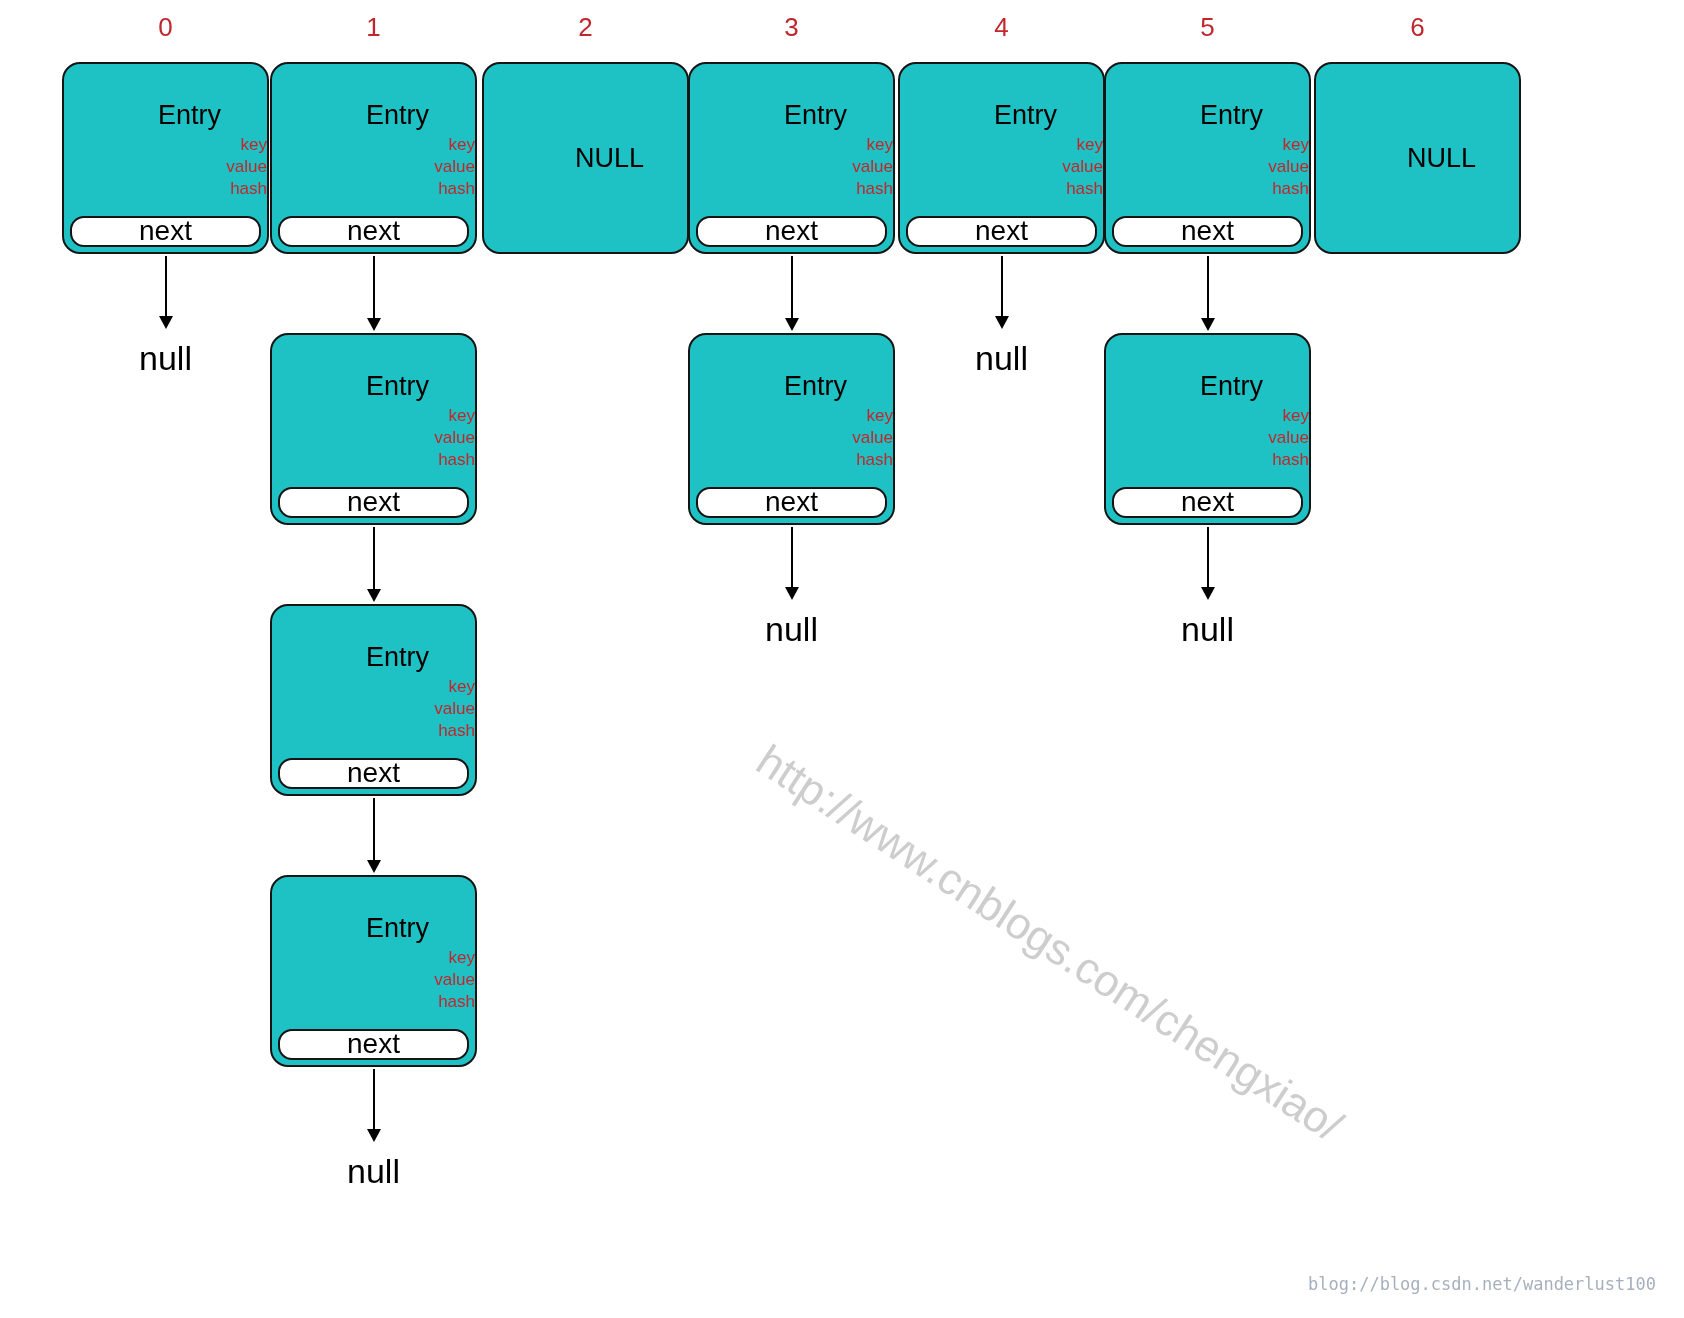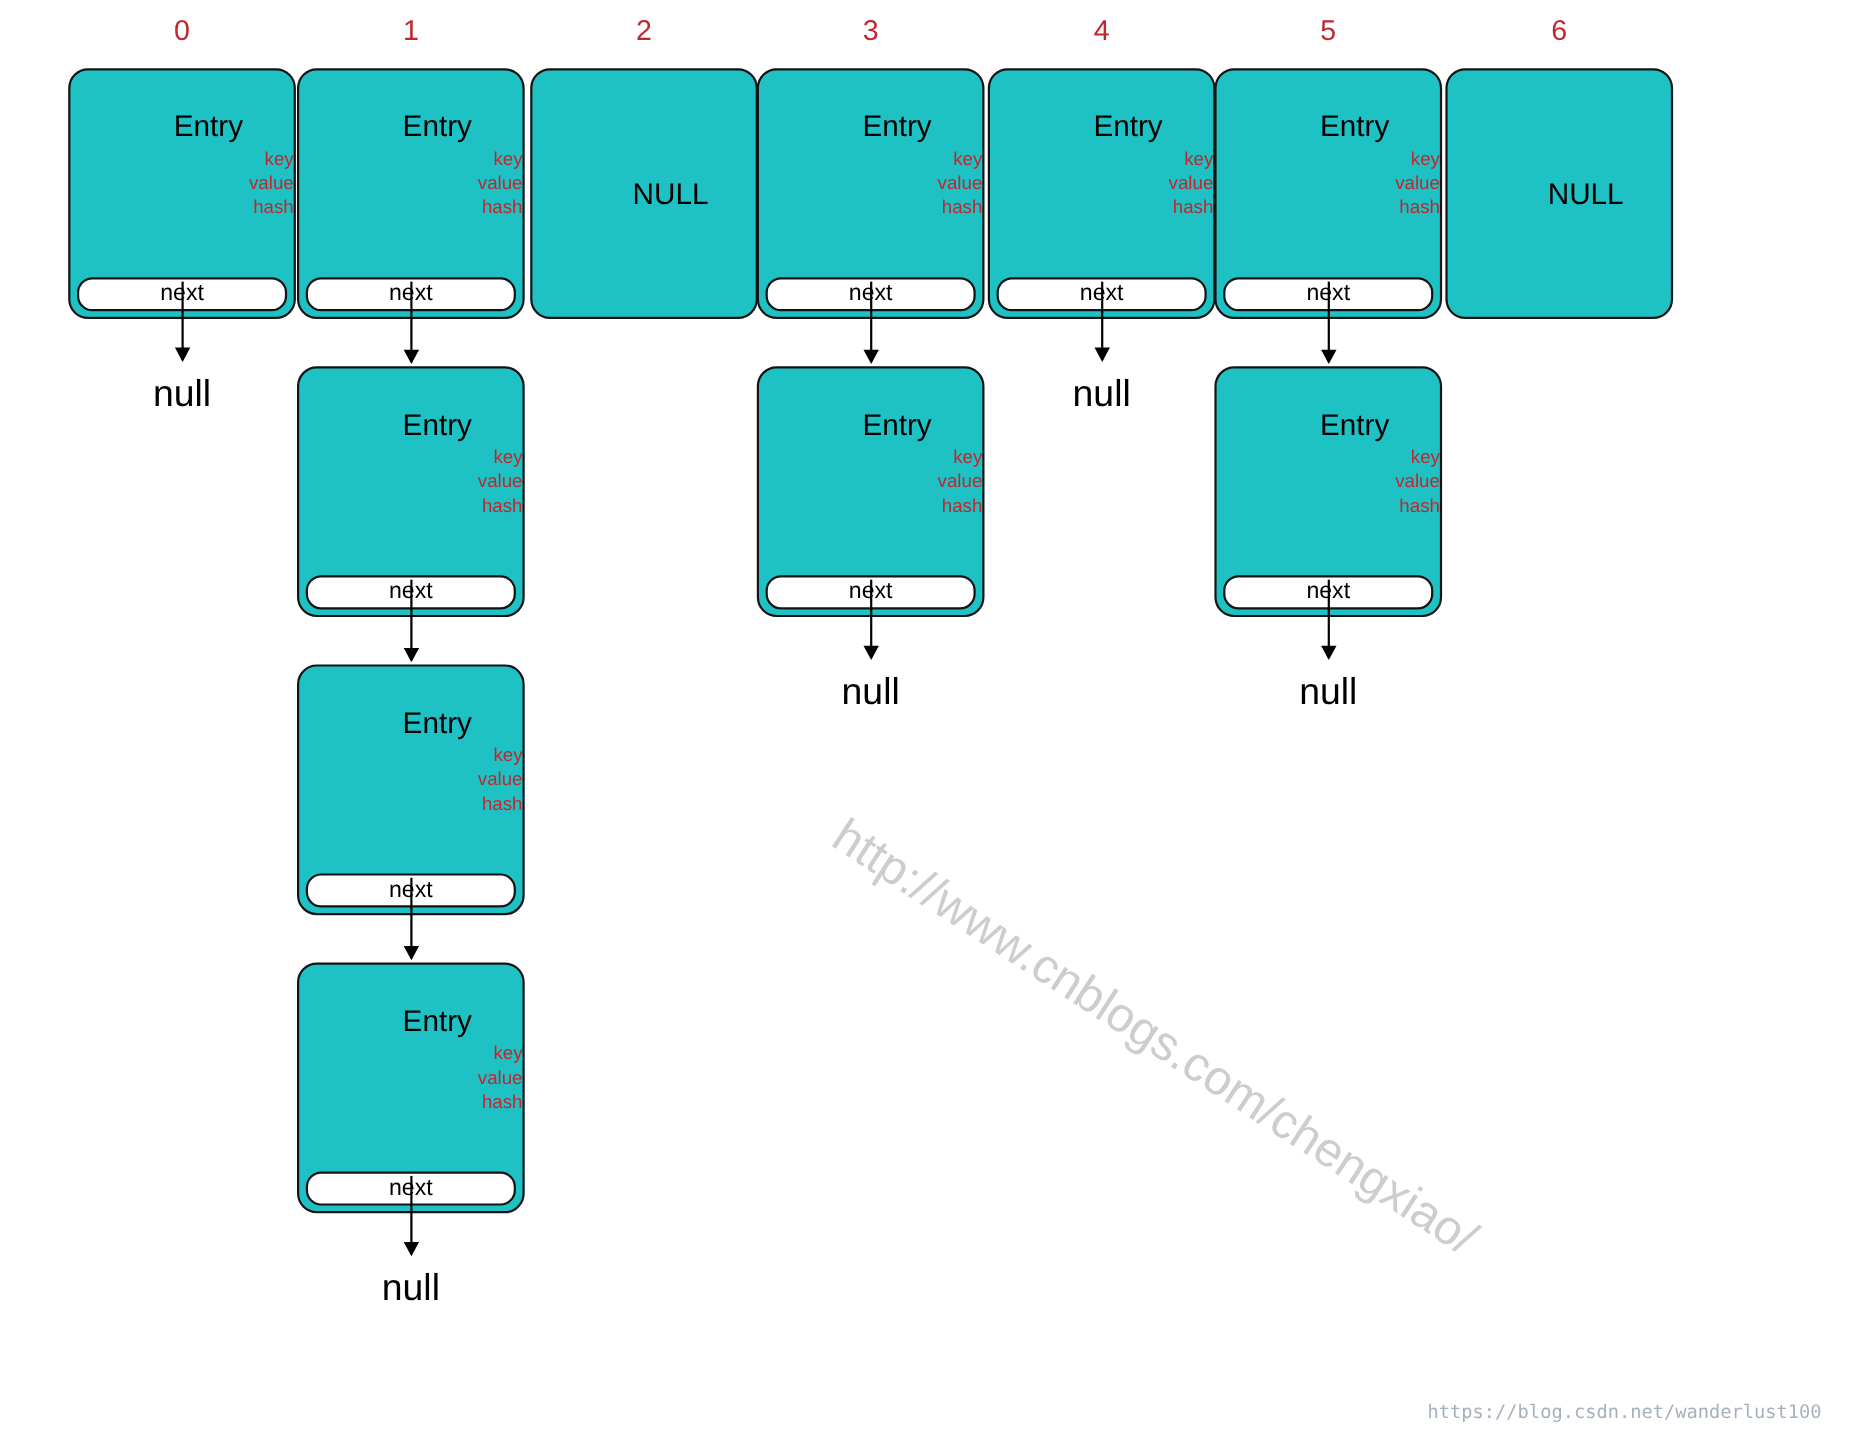--- a/index.html
+++ b/index.html
@@ -3,29 +3,29 @@
 <meta charset="utf-8">
 <style>
   * { margin:0; padding:0; box-sizing:border-box; }
   html,body { background:#ffffff; }
   body { font-family:"Liberation Sans","DejaVu Sans",sans-serif; }
   .canvas { position:relative; width:1684px; height:1318px; background:#ffffff; overflow:hidden; }
 
   .idx { position:absolute; text-align:center; font-size:26px; color:#c0272d; }
 
   .node {
-    position:absolute; width:207px; height:228px;
+    position:absolute; width:207px; height:192px;
     background:#1fc2c4; border:2px solid #141414; border-radius:18px;padding-left:48px;
   }
   .entry .title { margin-top:36px; text-align:center; font-size:27px; color:#000; }
   .entry .fields { margin-top:3px; text-align:right; font-size:17px; line-height:22px; color:#c0272d; }
   .next-bar {
     position:absolute; left:6px; right:6px; bottom:5px; height:31px;
     background:#ffffff; border:2px solid #141414; border-radius:14px;
-    text-align:center; font-size:21px; line-height:26px; color:#000;
+    text-align:center; font-size:28px; line-height:26px; color:#000;
   }
   .null-node { display:flex; align-items:center; justify-content:center; font-size:27px; color:#000; }
 
   .arrow { position:absolute; width:0; border-left:2px solid #000; }
   .arrow::after {
     content:""; position:absolute; bottom:-2px; left:-8px;
     border-left:7px solid transparent; border-right:7px solid transparent;
     border-top:13px solid #000;
   }
 
@@ -162,14 +162,14 @@
         <div class="next-bar">next</div>
       </div>
       <div class="arrow" style="left: 1206.5px; top: 527px; height: 71px;"></div>
       <div class="null-text" style="left: 1104px; top: 610px; width: 207px;">null</div>
       <div class="idx" style="left: 1314px; top: 12px; width: 207px;">6</div>
       <div class="node null-node" style="left: 1314px; top: 62px;">
         <span>NULL</span>
       </div>
     </div>
   <div class="wm-diag">http://www.cnblogs.com/chengxiao/</div>
-  <div class="wm-corner">https://blog.csdn.net/wanderlust100</div>
+  <div class="wm-corner">blog://blog.csdn.net/wanderlust100</div>
 </div>
 
 </body></html>

